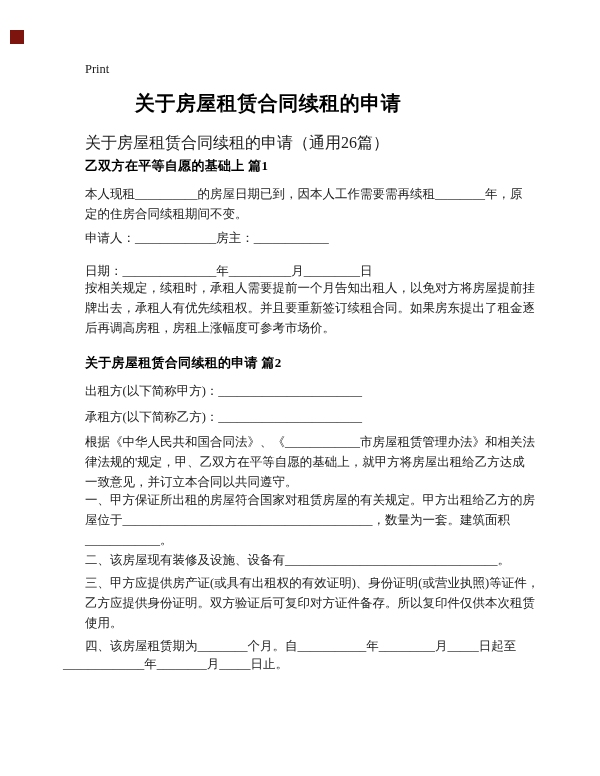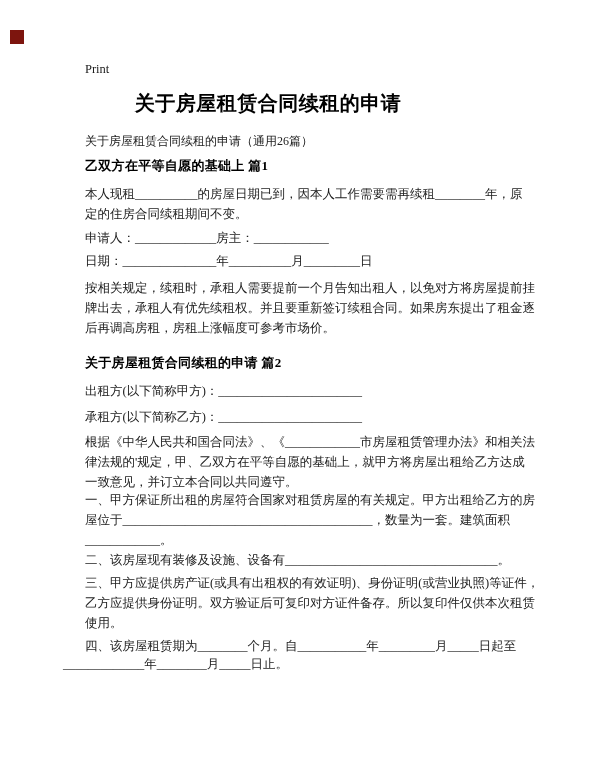--- a/index.html
+++ b/index.html
@@ -6,21 +6,21 @@
   .stage{
     position:relative;width:600px;height:776px;background:#ffffff;overflow:hidden;
     font-family:"Liberation Serif","DejaVu Serif",serif;color:#212121;
   }
   .marker{position:absolute;left:10px;top:30px;width:14px;height:14px;background:#7d150e;}
   .print{position:absolute;left:85px;top:62px;font-size:12.5px;color:#1b1b1b;cursor:pointer;}
   .title{
     position:absolute;left:0;top:90px;width:536px;margin:0;text-align:center;
     font-size:20px;font-weight:700;color:#000;letter-spacing:.5px;white-space:nowrap;
   }
-  .subtitle{position:absolute;left:85px;top:133px;font-size:12px;white-space:nowrap;}
+  .subtitle{position:absolute;left:85px;top:133px;font-size:16px;white-space:nowrap;}
   .heading{position:absolute;left:85px;font-size:13px;font-weight:700;color:#000;white-space:nowrap;letter-spacing:.3px;}
   .para{position:absolute;left:85px;font-size:12.5px;line-height:19.8px;}
   .ln{white-space:nowrap;}
 </style>
 </head>
 <body>
 
 <div class="stage">
 
   <div class="marker"></div>
@@ -33,21 +33,21 @@
 
   <div class="heading" style="top:157px">乙双方在平等自愿的基础上 篇1</div>
 
   <div class="para" style="top:185px">
     <div class="ln">本人现租__________的房屋日期已到，因本人工作需要需再续租________年，原</div>
     <div class="ln">定的住房合同续租期间不变。</div>
   </div>
 
   <div class="para" style="top:229px">申请人：_____________房主：____________</div>
 
-  <div class="para" style="top:252px">日期：_______________年__________月_________日</div>
+  <div class="para" style="top:262px">日期：_______________年__________月_________日</div>
 
   <div class="para" style="top:279px">
     <div class="ln">按相关规定，续租时，承租人需要提前一个月告知出租人，以免对方将房屋提前挂</div>
     <div class="ln">牌出去，承租人有优先续租权。并且要重新签订续租合同。如果房东提出了租金逐</div>
     <div class="ln">后再调高房租，房租上涨幅度可参考市场价。</div>
   </div>
 
   <div class="heading" style="top:354px">关于房屋租赁合同续租的申请 篇2</div>
 
   <div class="para" style="top:382px">出租方(以下简称甲方)：_______________________</div>

